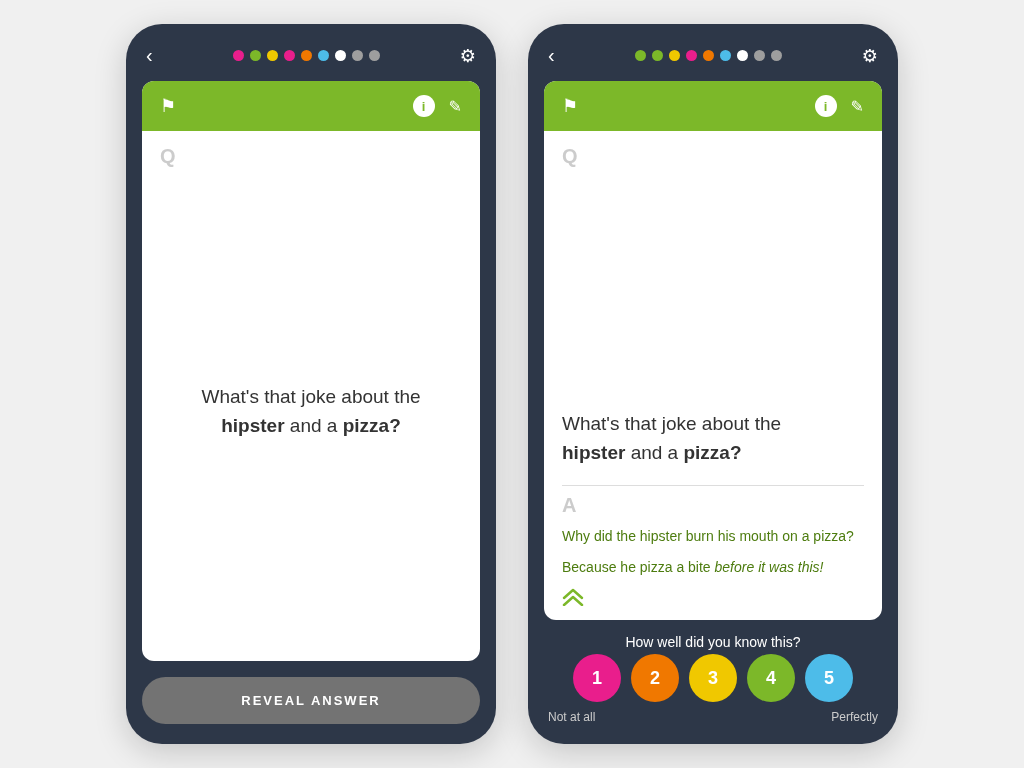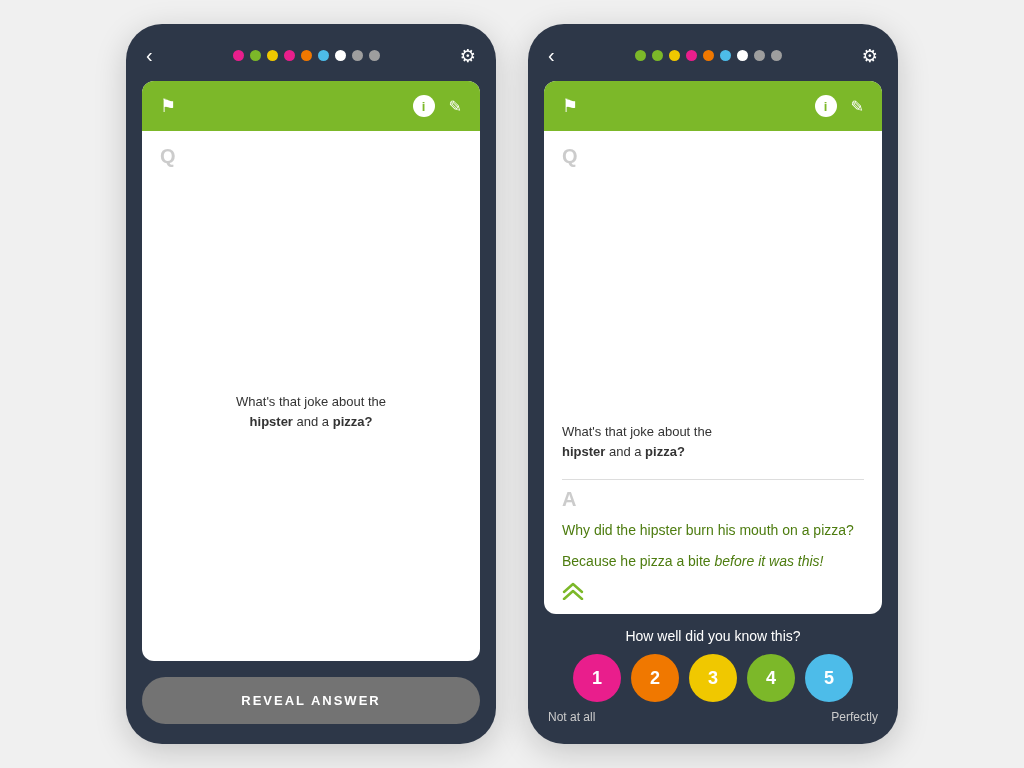--- a/index.html
+++ b/index.html
@@ -114,21 +114,21 @@
       position: relative;
     }
     .q-label {
       color: #ccc;
       font-size: 20px;
       font-weight: bold;
       margin-bottom: 8px;
     }
     .question-text {
       color: #333;
-      font-size: 13px;
+      font-size: 19px;
       line-height: 1.5;
       text-align: center;
       margin: auto 0;
     }
     .question-text .bold-word {
       font-weight: 800;
     }
     .question-centered {
       flex: 1;
       display: flex;
@@ -179,21 +179,21 @@
     .rating-section {
       width: 100%;
       margin-top: 14px;
       display: flex;
       flex-direction: column;
       align-items: center;
     }
     .rating-label {
       color: #fff;
       font-size: 14px;
-      margin-bottom: 10px;
+      margin-bottom: 4px;
     }
     .rating-circles {
       display: flex;
       gap: 10px;
       margin-bottom: 8px;
     }
     .rating-circle {
       width: 48px;
       height: 48px;
       border-radius: 50%;

